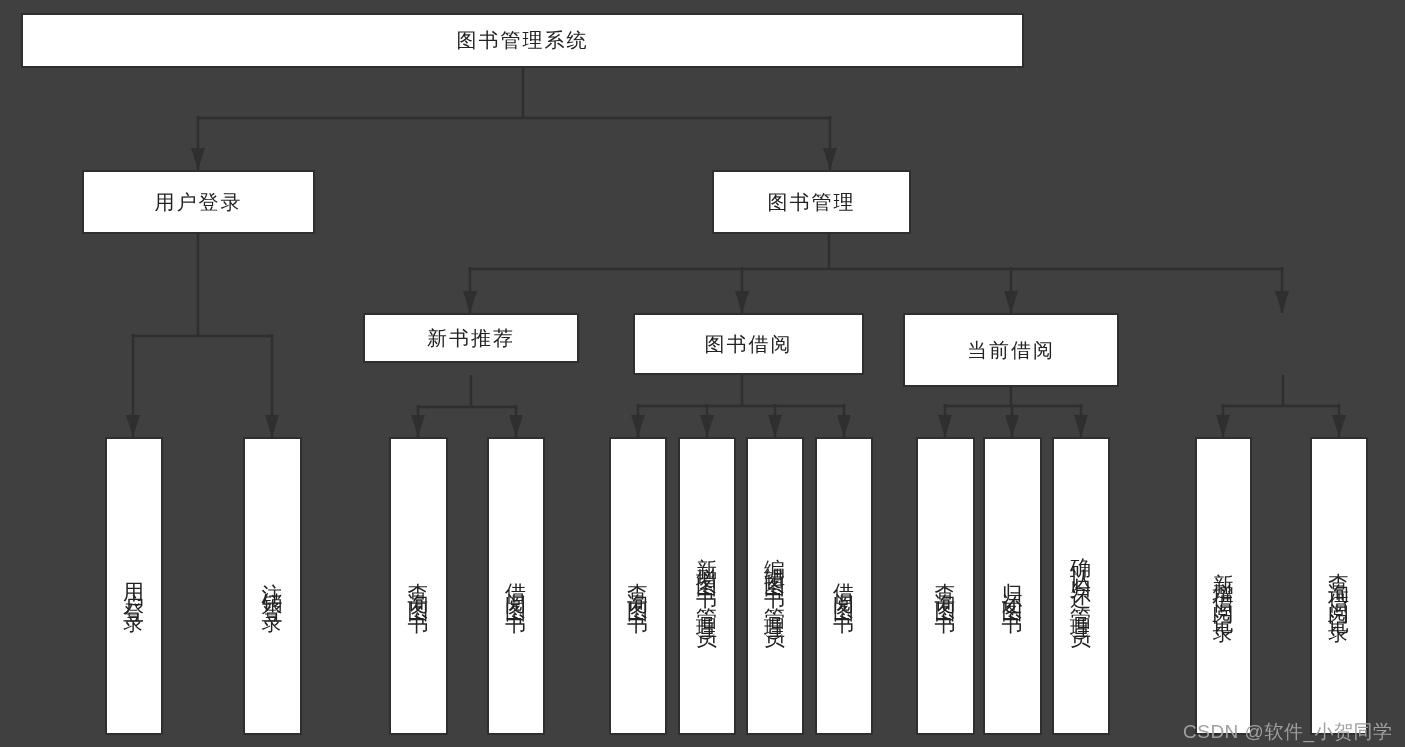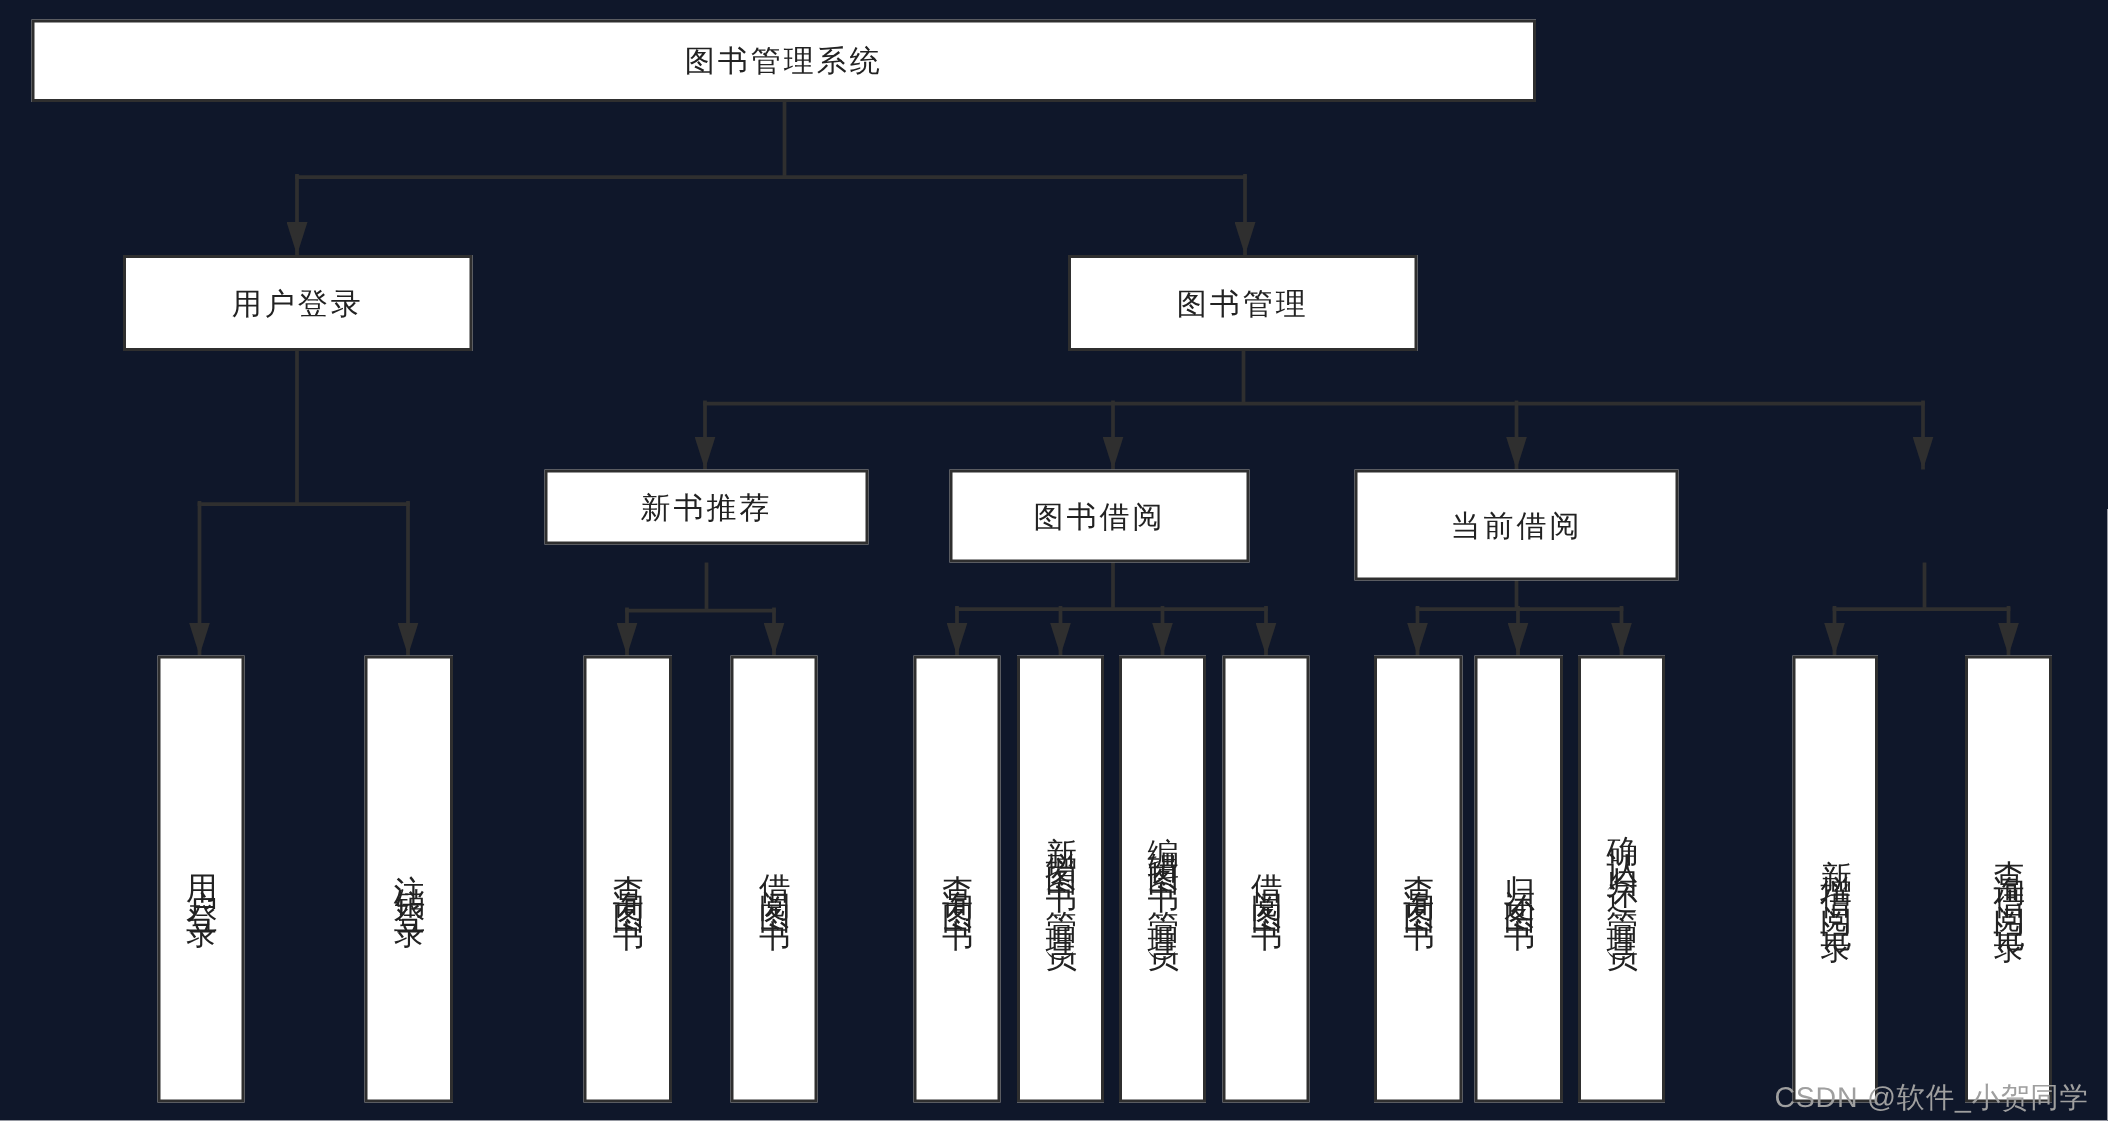--- a/index.html
+++ b/index.html
@@ -1,19 +1,19 @@
 <!DOCTYPE html>
 <html><head>
 <meta charset="utf-8">
 <style>
   html,body{margin:0;padding:0;background:#ffffff;}
   .stage{
     position:relative;
     width:1405px;height:747px;
-    background:#0f172a;
+    background:#404040;
     font-family:"Liberation Sans","DejaVu Sans",sans-serif;
     overflow:hidden;
   }
   .stage svg{position:absolute;left:0;top:0;}
   .node{
     position:absolute;
     box-sizing:border-box;
     background:#ffffff;
     border:2.5px solid #2f2f2f;
     display:flex;align-items:center;justify-content:center;
@@ -105,28 +105,28 @@
     </g>
   </svg>
 
   <div class="node h-node" style="left:21px;top:13px;width:1003px;height:55px">
     <span>图书管理系统</span>
   </div>
 
   <div class="node h-node" style="left:82px;top:170px;width:233px;height:64px">
     <span>用户登录</span>
   </div>
-  <div class="node h-node" style="left:712px;top:170px;width:233px;height:64px">
+  <div class="node h-node" style="left:712px;top:170px;width:199px;height:64px">
     <span>图书管理</span>
   </div>
 
   <div class="node h-node" style="left:363px;top:313px;width:216px;height:50px">
     <span>新书推荐</span>
   </div>
-  <div class="node h-node" style="left:633px;top:313px;width:200px;height:62px">
+  <div class="node h-node" style="left:633px;top:313px;width:231px;height:62px">
     <span>图书借阅</span>
   </div>
   <div class="node h-node" style="left:903px;top:313px;width:216px;height:74px">
     <span>当前借阅</span>
   </div>
 
   <div class="node v-node" style="left:105px;top:437px;width:58px;height:298px">
     <span>用户登录</span>
   </div>
   <div class="node v-node" style="left:243px;top:437px;width:59px;height:298px">

